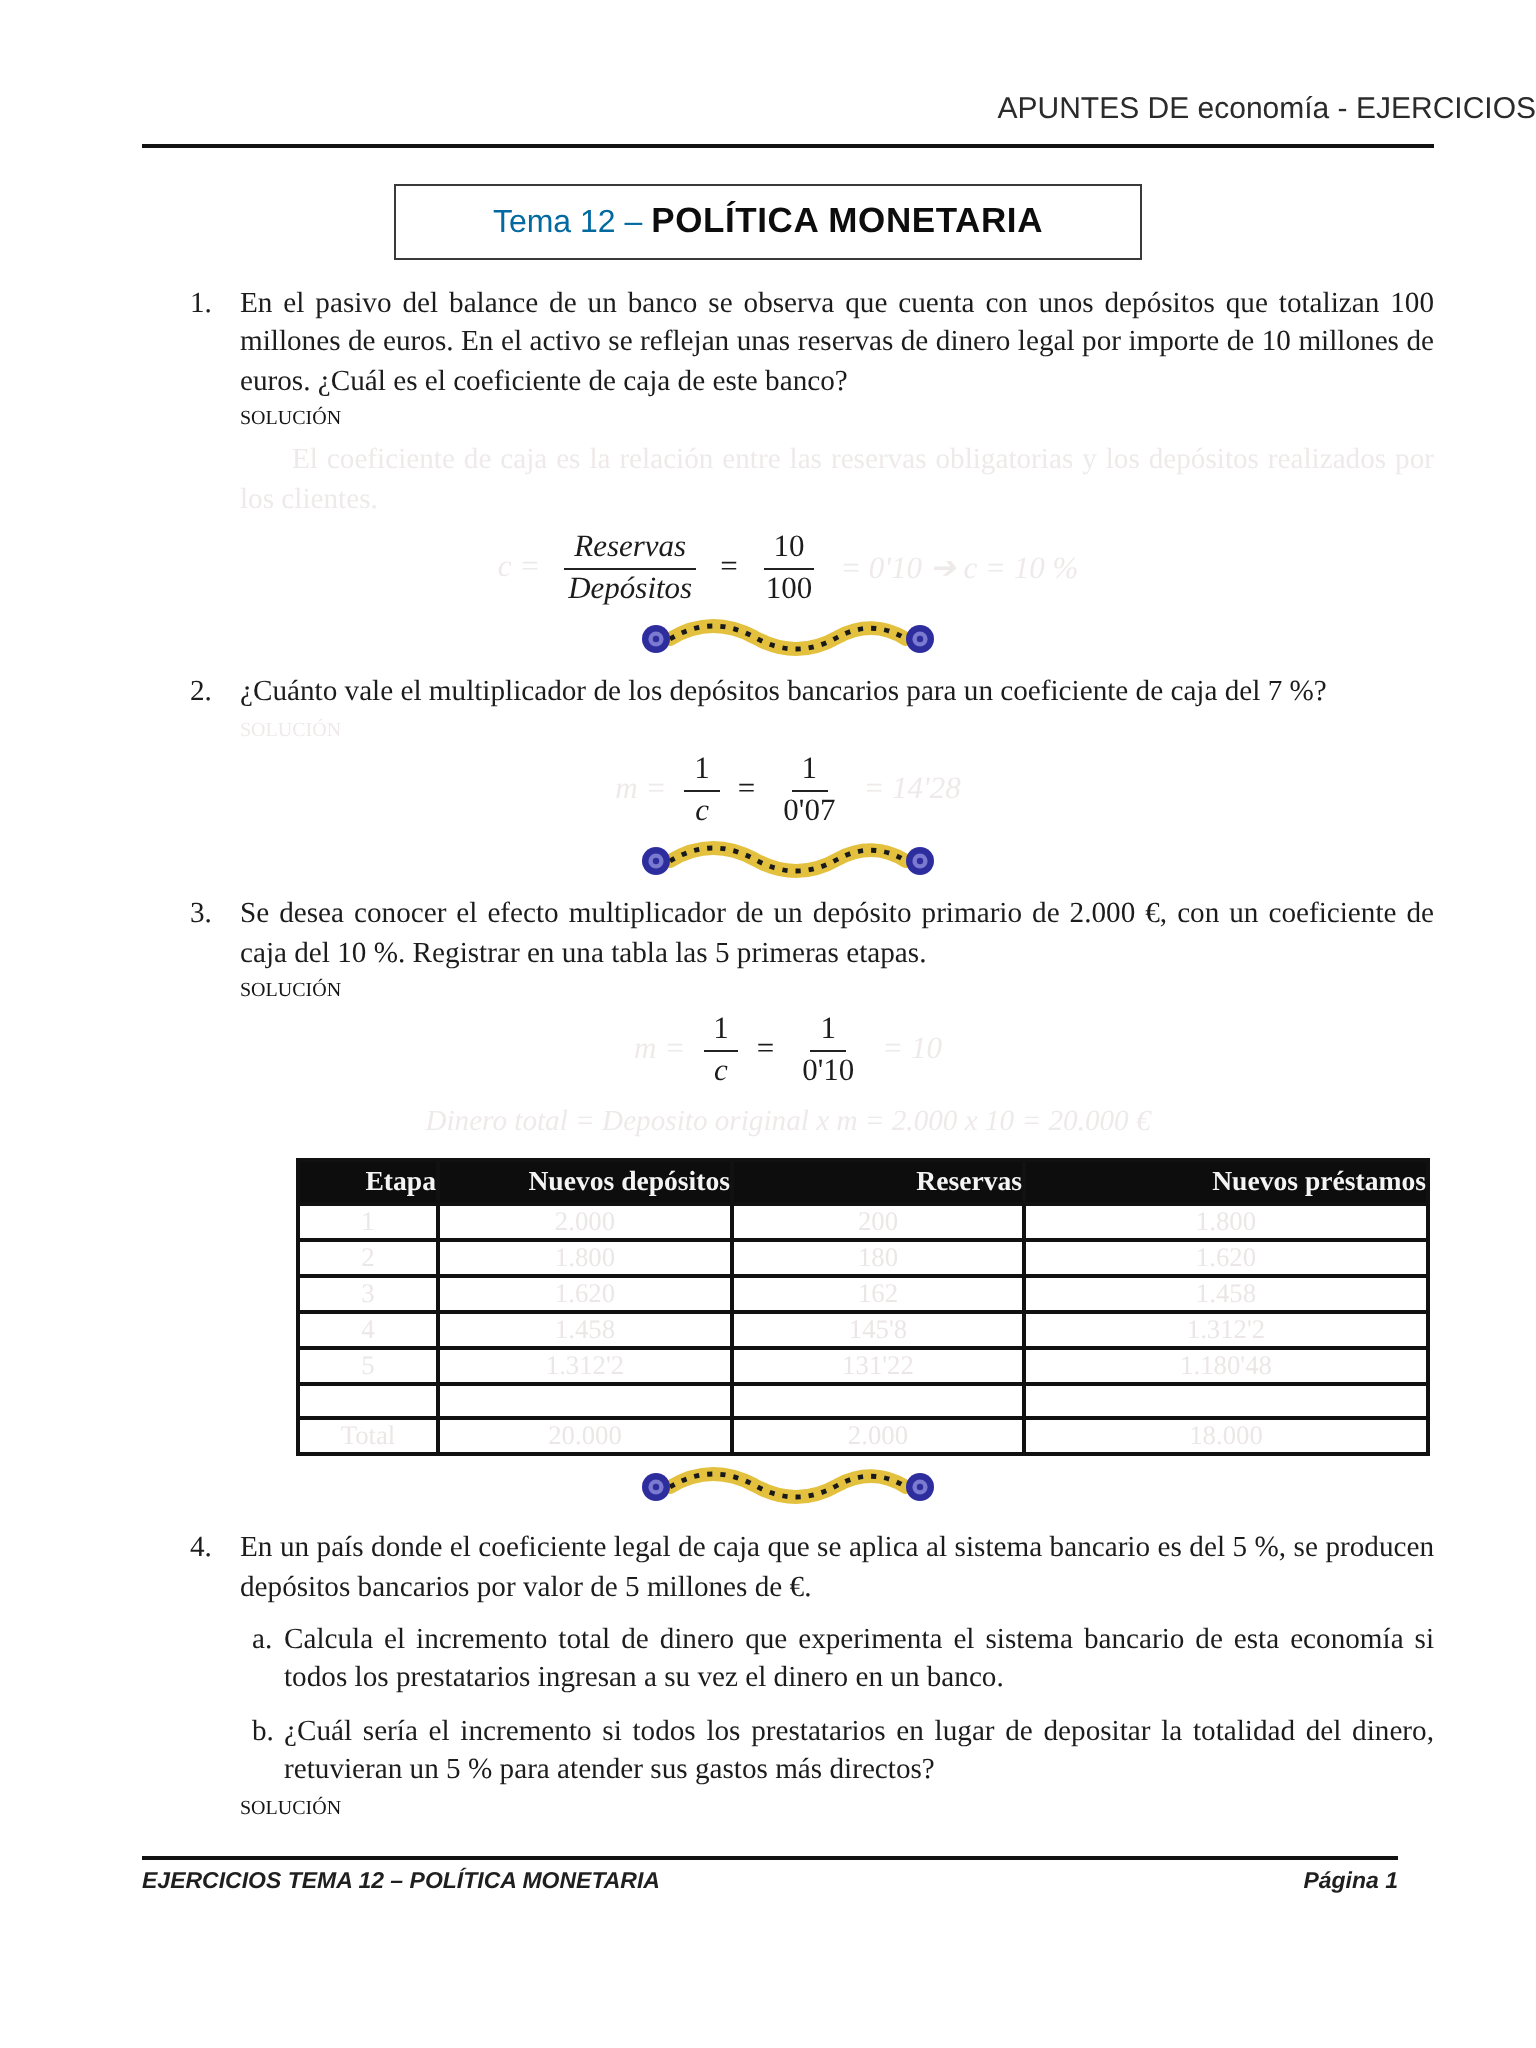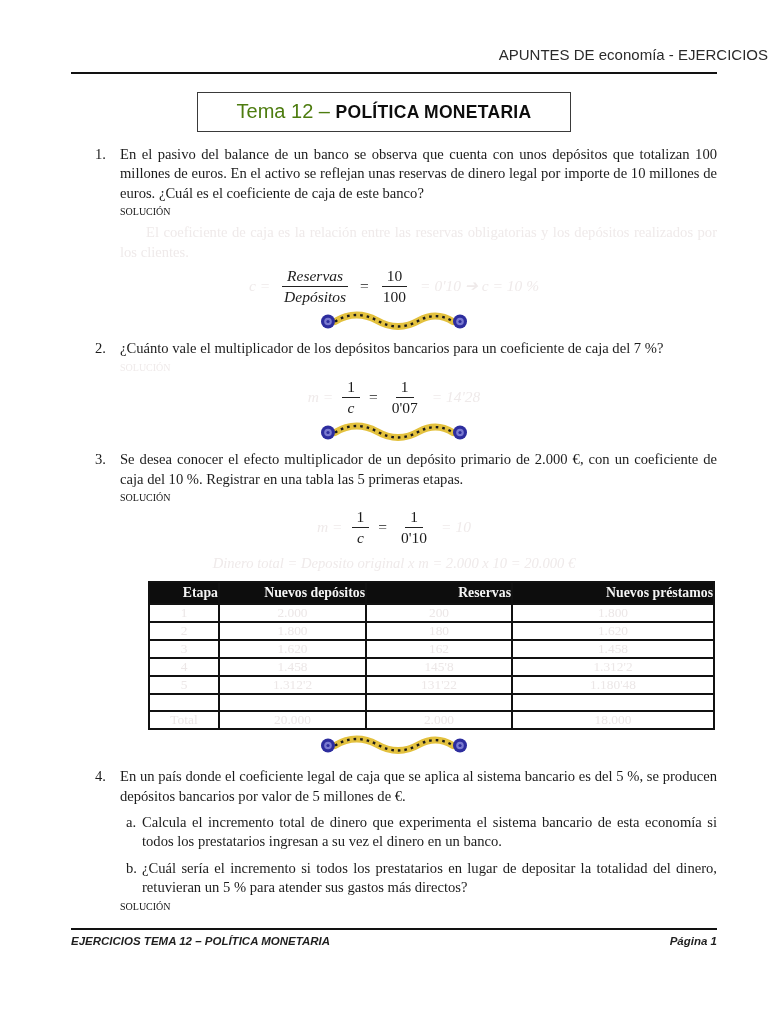--- a/index.html
+++ b/index.html
@@ -8,21 +8,21 @@
   .content{margin:0 51px 0 71px;}
 
   
   .doc-header{margin:0;padding-top:46px;text-align:right;
               font-family:"Liberation Sans",sans-serif;font-size:15px;color:#2b2b2b;}
   .header-rule{margin-top:9px;border:0;border-top:2.5px solid #121212;}
 
   
   .topic-box{width:372px;margin:18px auto 0;border:1.5px solid #3a3a3a;
              text-align:center;padding:7px 0 8px;font-family:"Liberation Sans",sans-serif;}
-  .topic-prefix{font-size:20px;color:#4d7c0f;}
+  .topic-prefix{font-size:16px;color:#0369a1;}
   .topic-name{font-size:17.5px;font-weight:bold;letter-spacing:.3px;color:#0d0d0d;}
 
   
   .exercise{position:relative;margin-top:13px;padding-left:49px;
             text-align:justify;font-size:14.6px;line-height:19.4px;}
   .ex-num{position:absolute;left:24px;top:0;text-align:left;}
   .sol{margin-top:3px;padding-left:49px;font-weight:normal;font-size:10px;color:#151515;}
   .faint{color:#efeaea;}
   .sol-note{margin-top:6px;padding-left:49px;text-indent:26px;
             text-align:justify;font-size:14.6px;line-height:19.4px;}
@@ -47,21 +47,21 @@
   th{background:#0d0d0d;color:#f4f4f4;font-weight:bold;font-size:13.8px;height:20px;
      font-family:"Liberation Serif",serif;text-align:right;}
   td{height:15.6px;font-size:13.4px;color:#ece7e7;}
 
   
   .sub-item{position:relative;margin-top:7px;padding-left:71px;
             text-align:justify;font-size:14.6px;line-height:19.4px;}
   .sub-item .marker{position:absolute;left:55px;top:0;}
 
   
-  .footer{position:absolute;left:71px;right:51px;top:928px;border-top:2.5px solid #121212;
+  .footer{position:absolute;left:71px;right:69px;top:928px;border-top:2.5px solid #121212;
           padding-top:5px;display:flex;justify-content:space-between;
           font-family:"Liberation Sans",sans-serif;font-style:italic;font-weight:bold;
           font-size:11.5px;color:#1f1f1f;}
 </style>
 </head>
 <body>
 
 <div class="page">
 
   <div class="doc-header">APUNTES DE economía - EJERCICIOS</div>

